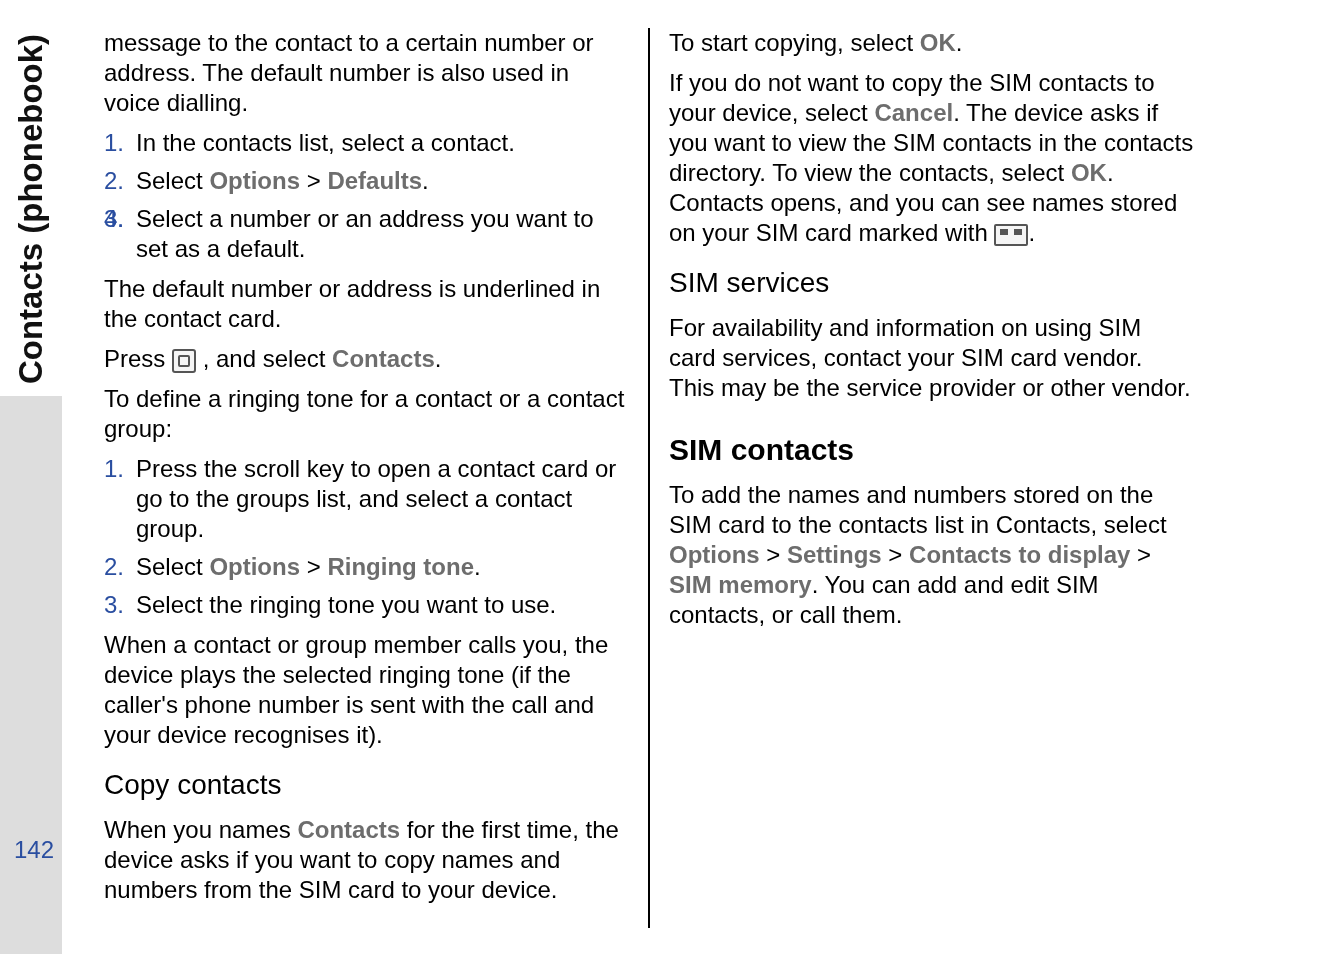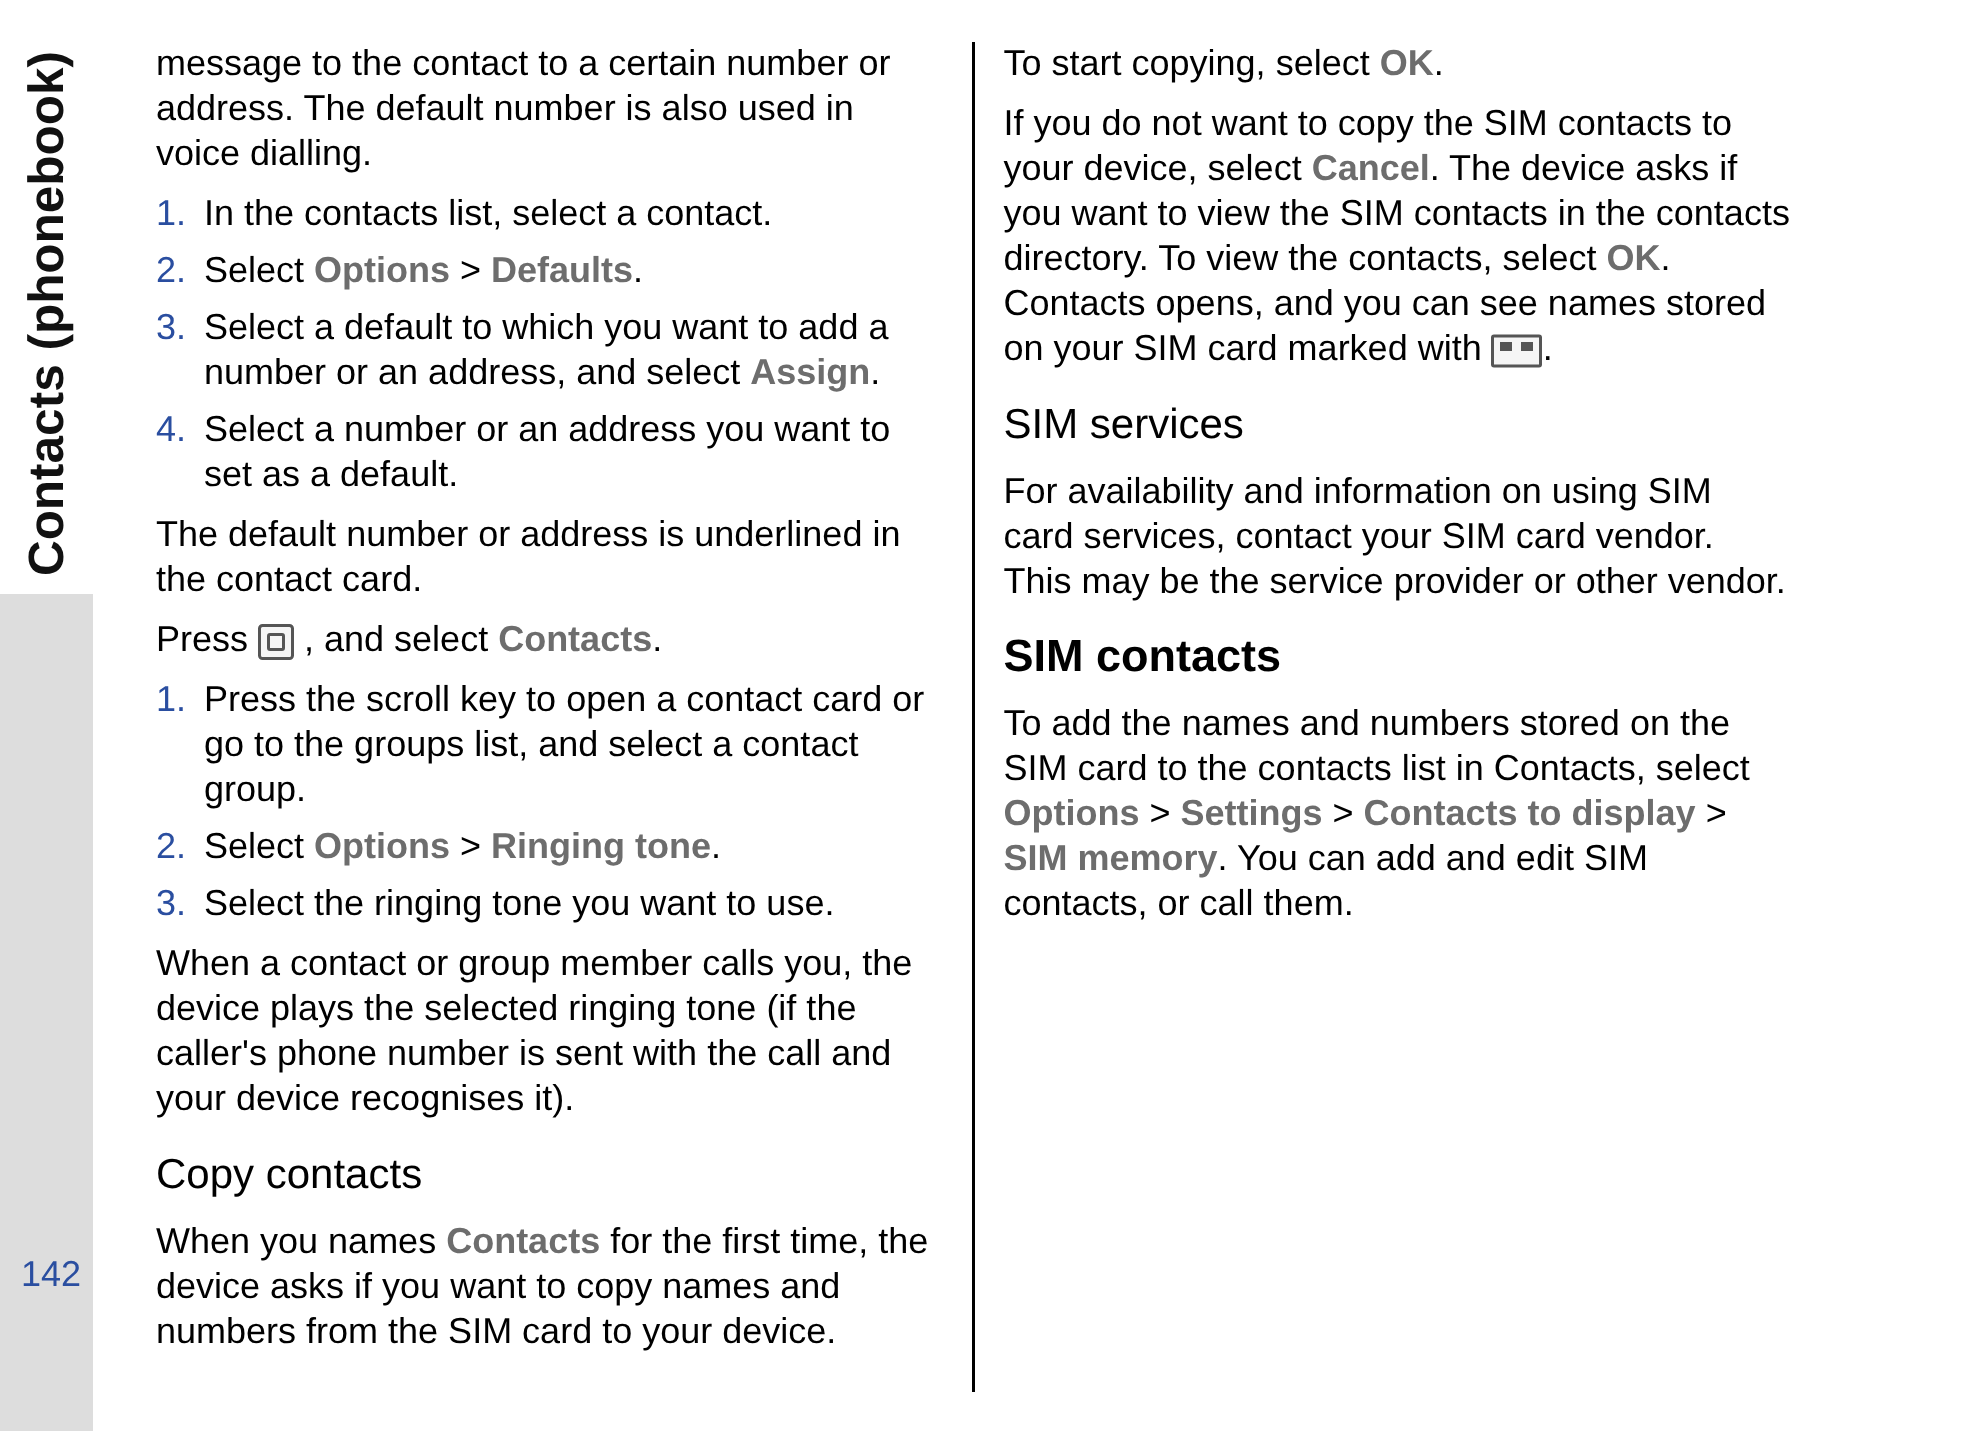--- a/index.html
+++ b/index.html
@@ -64,21 +64,21 @@
   .content h2 {
     font-size: 28px;
     font-weight: normal;
     margin-top: 20px;
     margin-bottom: 14px;
     line-height: 1.1;
   }
   .content h3 {
     font-size: 30px;
     font-weight: bold;
-    margin-top: 16px;
+    margin-top: 28px;
     margin-bottom: 12px;
   }
   .ui-label {
     color: #6d6d6d;
     font-weight: bold;
   }
   .inline-icon {
     display: inline-block;
     vertical-align: middle;
     width: 24px;
@@ -134,37 +134,35 @@
       <span>In the contacts list, select a contact.</span>
     </li>
     <li>
       <span class="num">2.</span>
       <span>
         <span>Select </span><span class="ui-label">Options</span><span> &gt; </span><span class="ui-label">Defaults</span><span>.</span>
       </span>
     </li>
     <li>
       <span class="num">3.</span>
-      <span>
-        <span>Select a default to which you want to add a number or an address, and select </span><span class="ui-label">Assign</span><span>.</span>
-      </span>
     </li>
     <li>
       <span class="num">4.</span>
       <span>Select a number or an address you want to set as a default.</span>
     </li>
   </ol>
 
   <p>The default number or address is underlined in the contact card.</p>
 
 
   <p>
     <span>Press </span><span class="inline-icon menu-key"></span><span> , and select </span><span class="ui-label">Contacts</span><span>.</span>
   </p>
 
+  <p>To define a ringing tone for a contact or a contact group:</p>
 
   <ol>
     <li>
       <span class="num">1.</span>
       <span>Press the scroll key to open a contact card or go to the groups list, and select a contact group.</span>
     </li>
     <li>
       <span class="num">2.</span>
       <span>
         <span>Select </span><span class="ui-label">Options</span><span> &gt; </span><span class="ui-label">Ringing tone</span><span>.</span>

